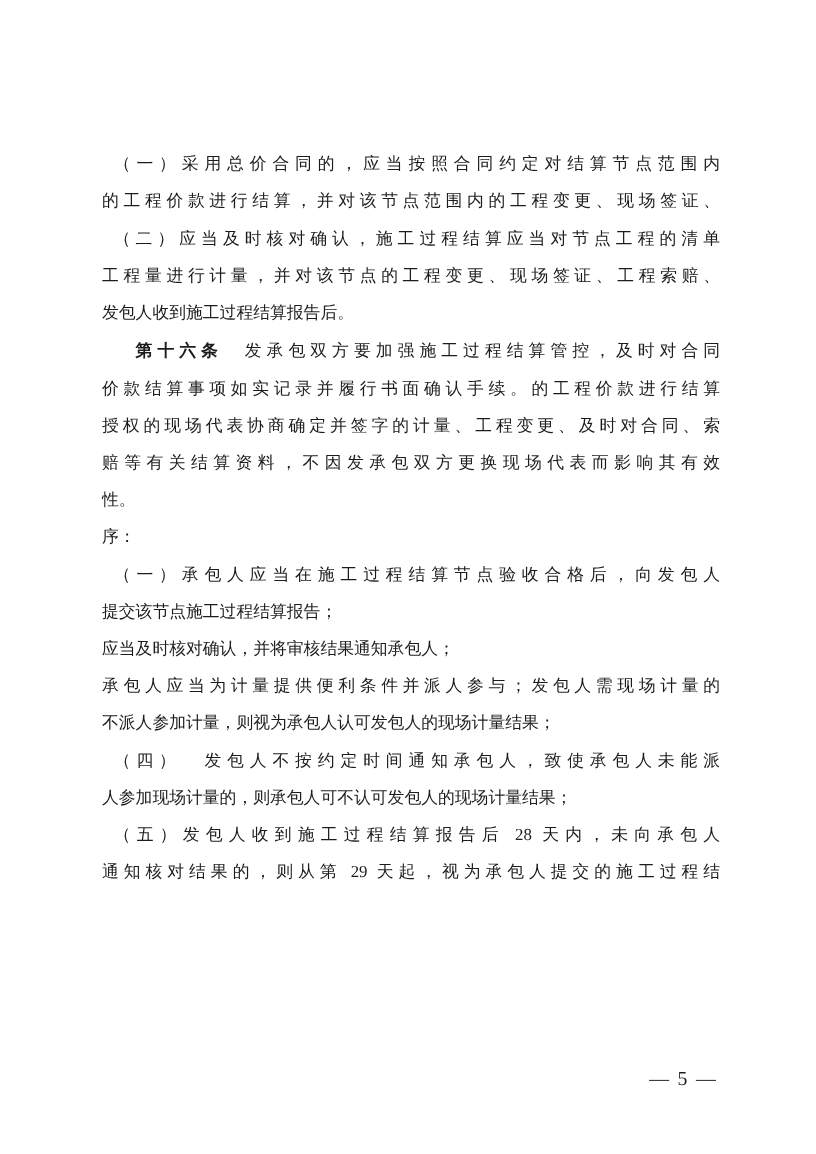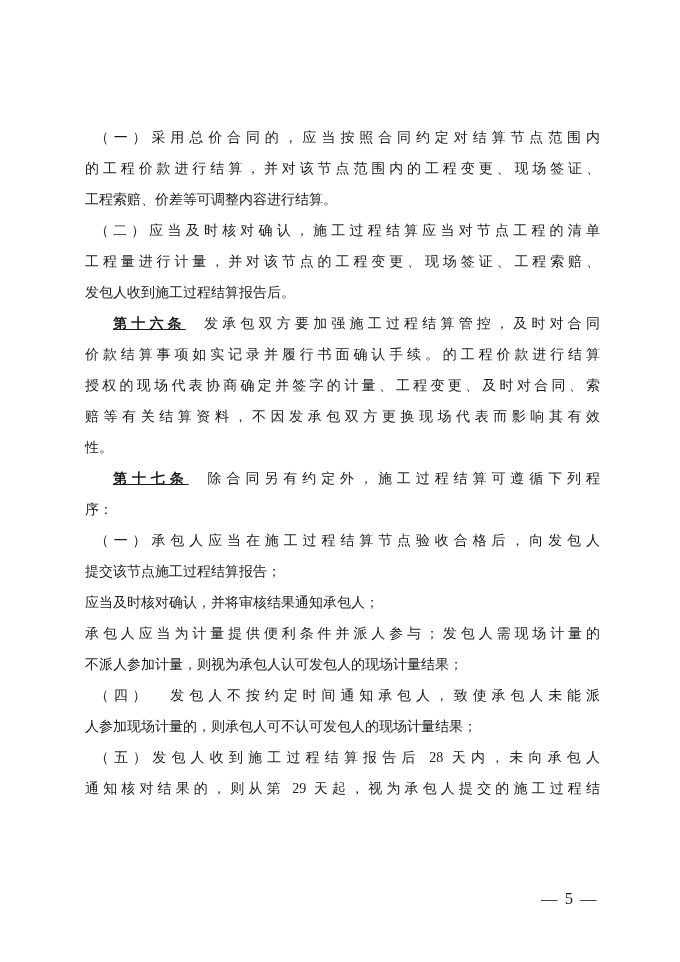--- a/index.html
+++ b/index.html
@@ -29,48 +29,45 @@
     min-height: 31px;
   }
   .line.fill {
     text-align-last: justify;
   }
   .indent-small { text-indent: 0.7em; }
   .indent-large { text-indent: 2em; }
   .bold {
     font-weight: bold;
     font-family: "Liberation Sans", "DejaVu Sans", sans-serif;
-    text-decoration: underline;
   }
   .page-number {
     position: absolute;
     top: 889px;
     right: 82px;
     font-size: 16.5px;
     letter-spacing: 1.5px;
     color: #1c1c1c;
   }
 </style>
 </head>
 <body>
 
 <div class="page">
   <div class="document-body">
       <div class="line fill indent-small"><span>（一）采用总价合同的，应当按照合同约定对结算节点范围内</span></div>
       <div class="line fill"><span>的工程价款进行结算，并对该节点范围内的工程变更、现场签证、</span></div>
-      <div class="line"><span>工程索赔、价差等可调整内容进行结算。</span></div>
       <div class="line fill indent-small"><span>（二）应当及时核对确认，施工过程结算应当对节点工程的清单</span></div>
       <div class="line fill"><span>工程量进行计量，并对该节点的工程变更、现场签证、工程索赔、</span></div>
       <div class="line"><span>发包人收到施工过程结算报告后。</span></div>
       <div class="line fill indent-large"><span class="bold">第十六条</span><span>　发承包双方要加强施工过程结算管控，及时对合同</span></div>
       <div class="line fill"><span>价款结算事项如实记录并履行书面确认手续。的工程价款进行结算</span></div>
       <div class="line fill"><span>授权的现场代表协商确定并签字的计量、工程变更、及时对合同、索</span></div>
       <div class="line fill"><span>赔等有关结算资料，不因发承包双方更换现场代表而影响其有效</span></div>
       <div class="line"><span>性。</span></div>
-      <div class="line fill indent-large"><span class="bold">第十七条</span><span>　除合同另有约定外，施工过程结算可遵循下列程</span></div>
       <div class="line"><span>序：</span></div>
       <div class="line fill indent-small"><span>（一）承包人应当在施工过程结算节点验收合格后，向发包人</span></div>
       <div class="line"><span>提交该节点施工过程结算报告；</span></div>
       <div class="line"><span>应当及时核对确认，并将审核结果通知承包人；</span></div>
       <div class="line fill"><span>承包人应当为计量提供便利条件并派人参与；发包人需现场计量的</span></div>
       <div class="line"><span>不派人参加计量，则视为承包人认可发包人的现场计量结果；</span></div>
       <div class="line fill indent-small"><span>（四）　发包人不按约定时间通知承包人，致使承包人未能派</span></div>
       <div class="line"><span>人参加现场计量的，则承包人可不认可发包人的现场计量结果；</span></div>
       <div class="line fill indent-small"><span>（五）发包人收到施工过程结算报告后 28 天内，未向承包人</span></div>
       <div class="line fill"><span>通知核对结果的，则从第 29 天起，视为承包人提交的施工过程结</span></div>

